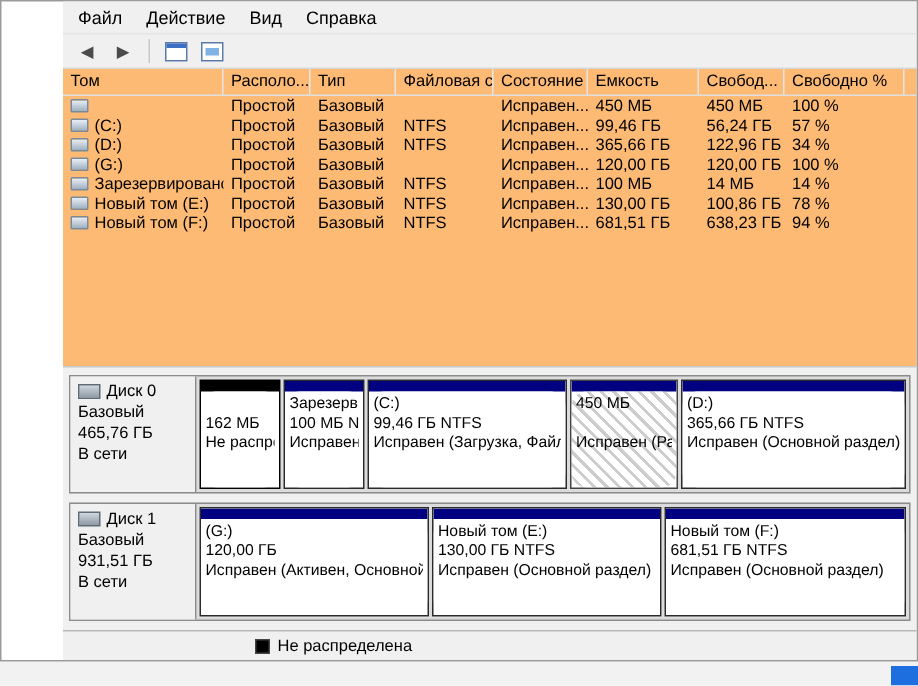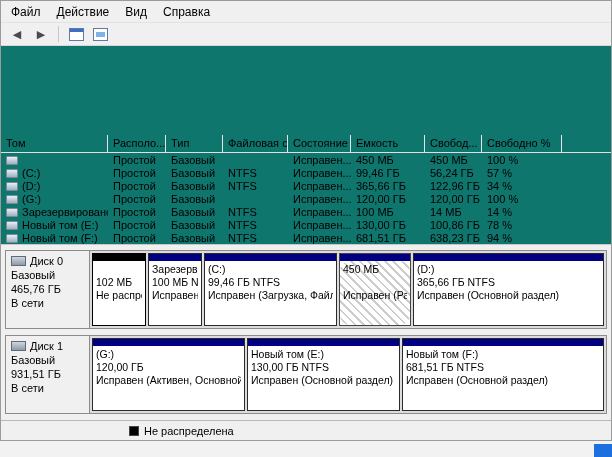--- a/index.html
+++ b/index.html
@@ -8,21 +8,21 @@
     font-family: "Liberation Sans", sans-serif;
     background:#f2f2f2;
     position:relative;
     overflow:hidden;
     font-size:11px;
     color:#000;
   }
   .window {
     position:absolute; left:0; top:0; width:612px; height:441px;
     background:#fff; border:1px solid #9b9b9b;
-    display:flex; flex-direction:column;
+    display:flex; flex-direction:column;padding-left:41px;
   }
   
   .menubar {
     height:21px; background:#f0f0f0; display:flex; align-items:center;
     padding-left:2px; font-size:12px; flex:0 0 auto;
   }
   .menu-item { padding:3px 8px; cursor:default; }
   
   .toolbar {
     height:24px; background:#f0f0f0; border-top:1px solid #e3e3e3;
@@ -31,21 +31,21 @@
   }
   .tb-btn {
     width:22px; height:20px; display:flex; align-items:center; justify-content:center;
     color:#3f3f3f; font-size:10px;
   }
   .tb-sep { width:1px; height:16px; background:#c9c9c9; margin:0 4px; }
   .mini-icon { width:15px; height:13px; border:1px solid #5b7aa6; background:#fff; position:relative; }
   .mini-icon .bar { position:absolute; left:0; top:0; right:0; height:3px; background:#3a6fc4; }
   .mini-icon.screen .inner { position:absolute; left:2px; top:3px; right:2px; bottom:3px; background:#7fb2e5; }
   
-  .table-area { flex:1 1 auto; background:#0f766e; overflow:hidden; display:flex; flex-direction:column;justify-content:flex-end; }
+  .table-area { flex:1 1 auto; background:#fdba74; overflow:hidden; display:flex; flex-direction:column; }
   .thead { display:flex; height:18px; border-bottom:1px solid #e0e0e0; flex:0 0 auto; }
   .th {
     font-size:11px; padding:2px 5px; border-right:1px solid #e5e5e5;
     white-space:nowrap; overflow:hidden; text-align:left; font-weight:normal;
   }
   .tr { display:flex; height:13px; align-items:center; }
   .td { font-size:11px; padding:0 5px; white-space:nowrap; overflow:hidden; }
   .c-vol{width:107px} .c-layout{width:58px} .c-type{width:57px} .c-fs{width:65px}
   .c-status{width:63px} .c-cap{width:74px} .c-free{width:57px} .c-pct{width:80px}
   .vol-icon {
@@ -218,21 +218,21 @@
         </div>
         <div class="disk-line">Базовый</div>
         <div class="disk-line">465,76 ГБ</div>
         <div class="disk-line">В сети</div>
       </div>
       <div class="parts">
         <div class="partition unallocated" style="flex:0 0 54px">
           <div class="part-header"></div>
           <div class="part-body">
             <div class="pl"></div>
-            <div class="pl">102 МБ</div>
+            <div class="pl">162 МБ</div>
             <div class="pl">Не распре</div>
           </div>
         </div>
         <div class="partition primary" style="flex:0 0 54px">
           <div class="part-header"></div>
           <div class="part-body">
             <div class="pl">Зарезерв</div>
             <div class="pl">100 МБ N</div>
             <div class="pl">Исправен</div>
           </div>

